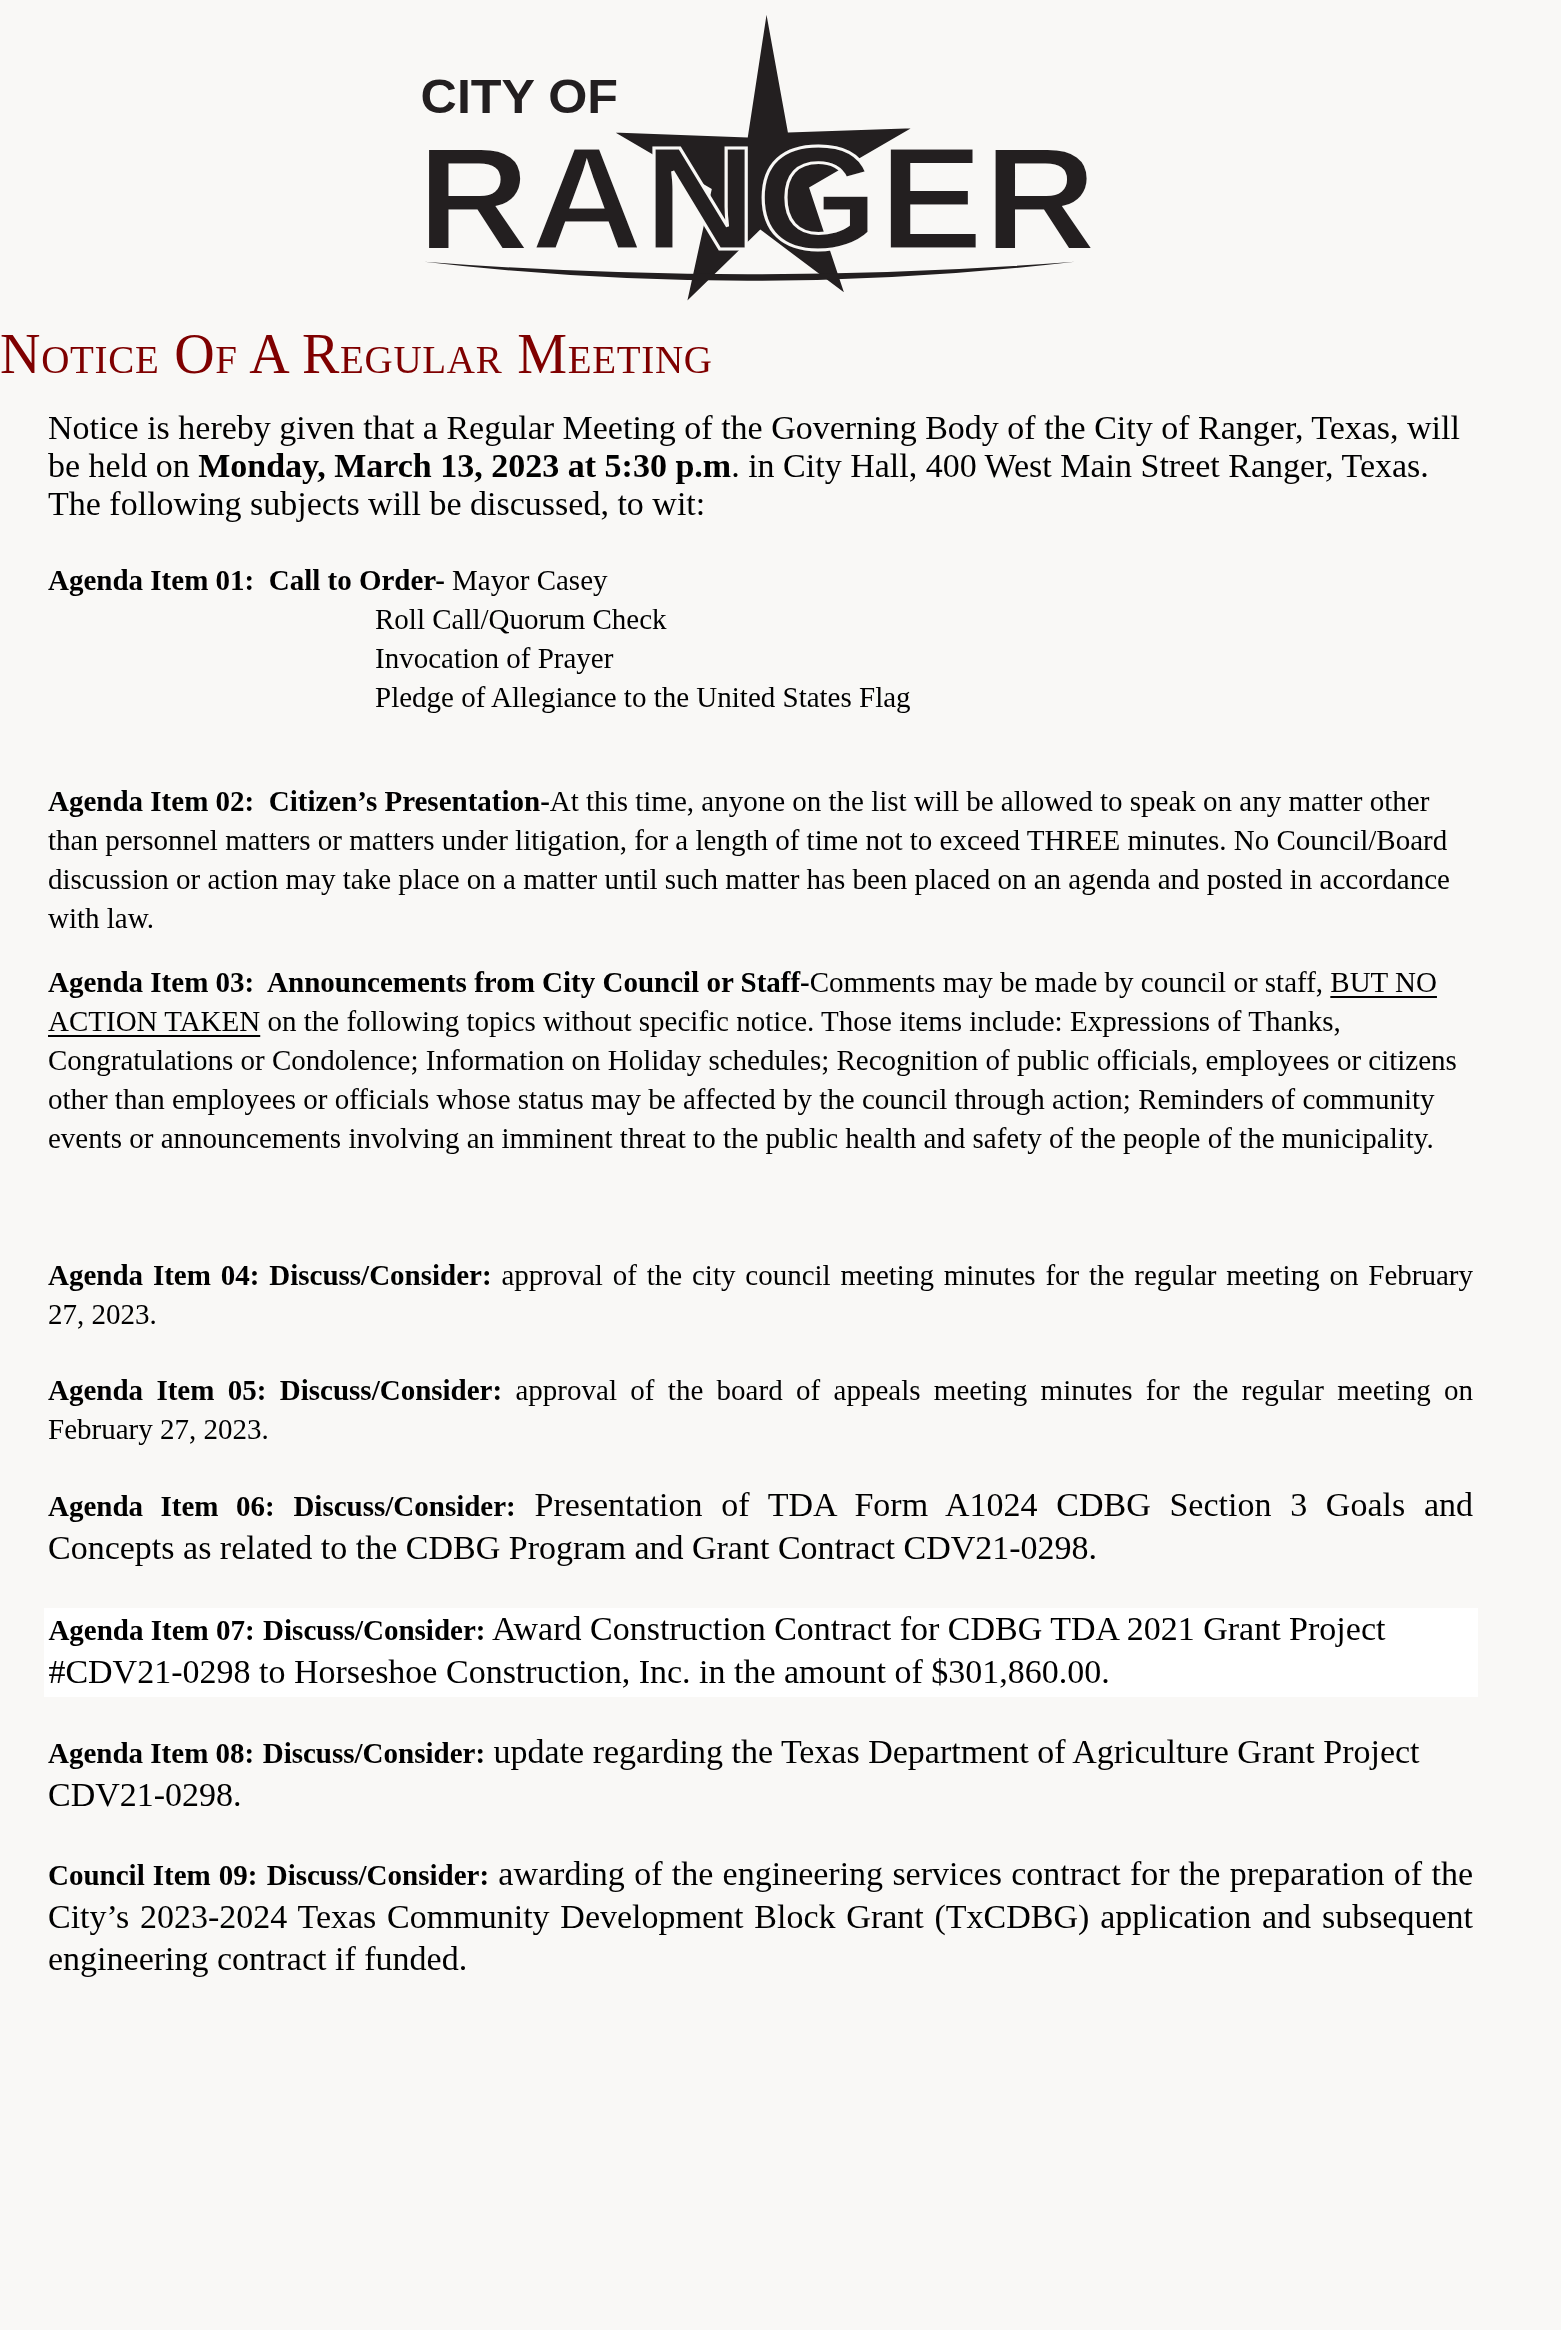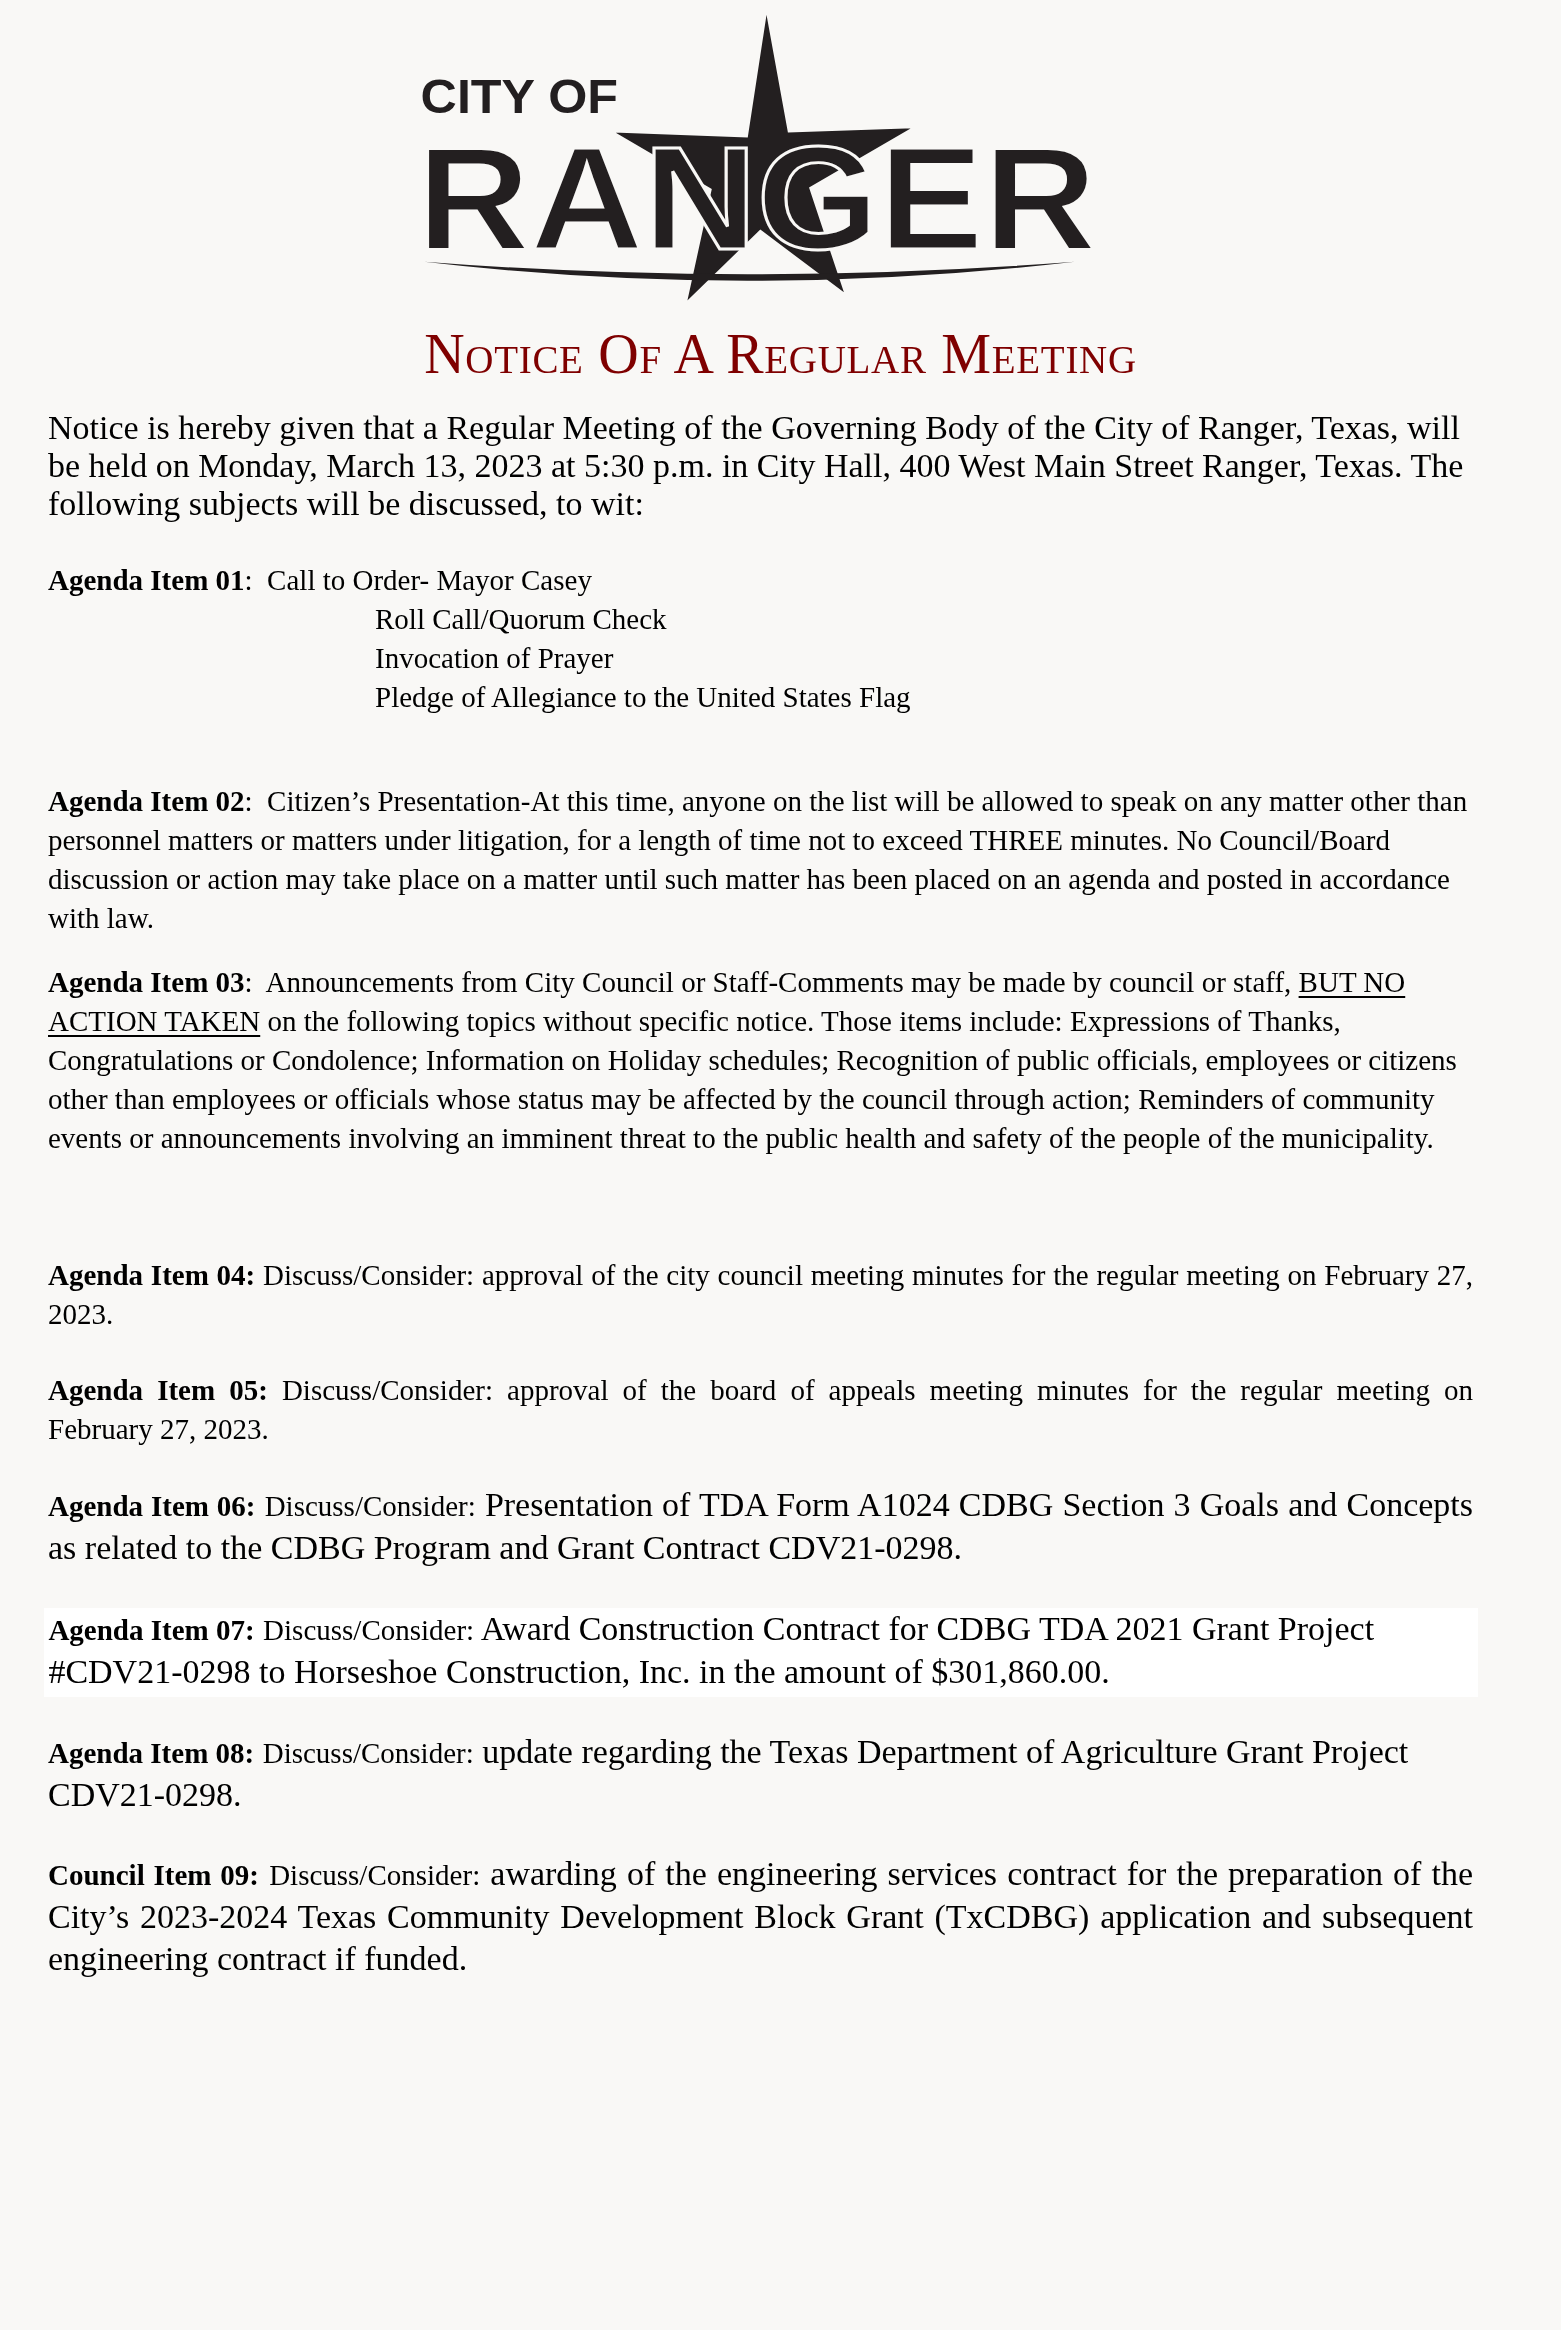--- a/index.html
+++ b/index.html
@@ -3,30 +3,30 @@
 <meta charset="utf-8">
 <style>
   html, body { margin:0; padding:0; }
   body {
     width:1561px; height:2330px; background:#f9f8f6; position:relative;
     font-family:"Liberation Serif", "DejaVu Serif", serif; color:#000;
     overflow:hidden;
   }
   .logo { position:absolute; left:395px; top:0; width:731px; height:329px; }
   .title {
-    position:absolute; left:0; width:1561px; top:322px; text-align:center;
+    position:absolute; left:0; width:1561px; top:322px; text-align:left;
     color:#7f0000; font-size:56px; font-variant:small-caps; letter-spacing:0.7px;
   }
   .page { position:absolute; left:48px; width:1425px; }
   p { margin:0; }
   .intro { top:409px; font-size:34px; line-height:38px; }
   .item01 { top:561px; font-size:29px; line-height:39px; }
   .sub { padding-left:327px; }
   .lbl { font-weight:bold; text-decoration-thickness:2.9px; text-underline-offset:4.4px; }
-  .b { font-weight:normal; }
+  .b { font-weight:bold; }
   .u { text-decoration:underline; text-underline-offset:4.4px; }
   .s40 { font-size:29px; line-height:39px; }
   .item02 { top:782px; }
   .item03 { top:963px; }
   .justify { text-align:justify; text-align-last:left; }
   .item04 { top:1256px; font-size:29px; line-height:39px; }
   .item05 { top:1371px; font-size:29px; line-height:39px; }
   .item06 { top:1484px; font-size:34px; line-height:42px; }
   .item07 { top:1608px; font-size:34px; line-height:42px; background:#ffffff; left:44px; padding-left:4.4px; width:1430px; padding-bottom:4.4px; }
   .item08 { top:1731px; font-size:34px; line-height:42px; }

